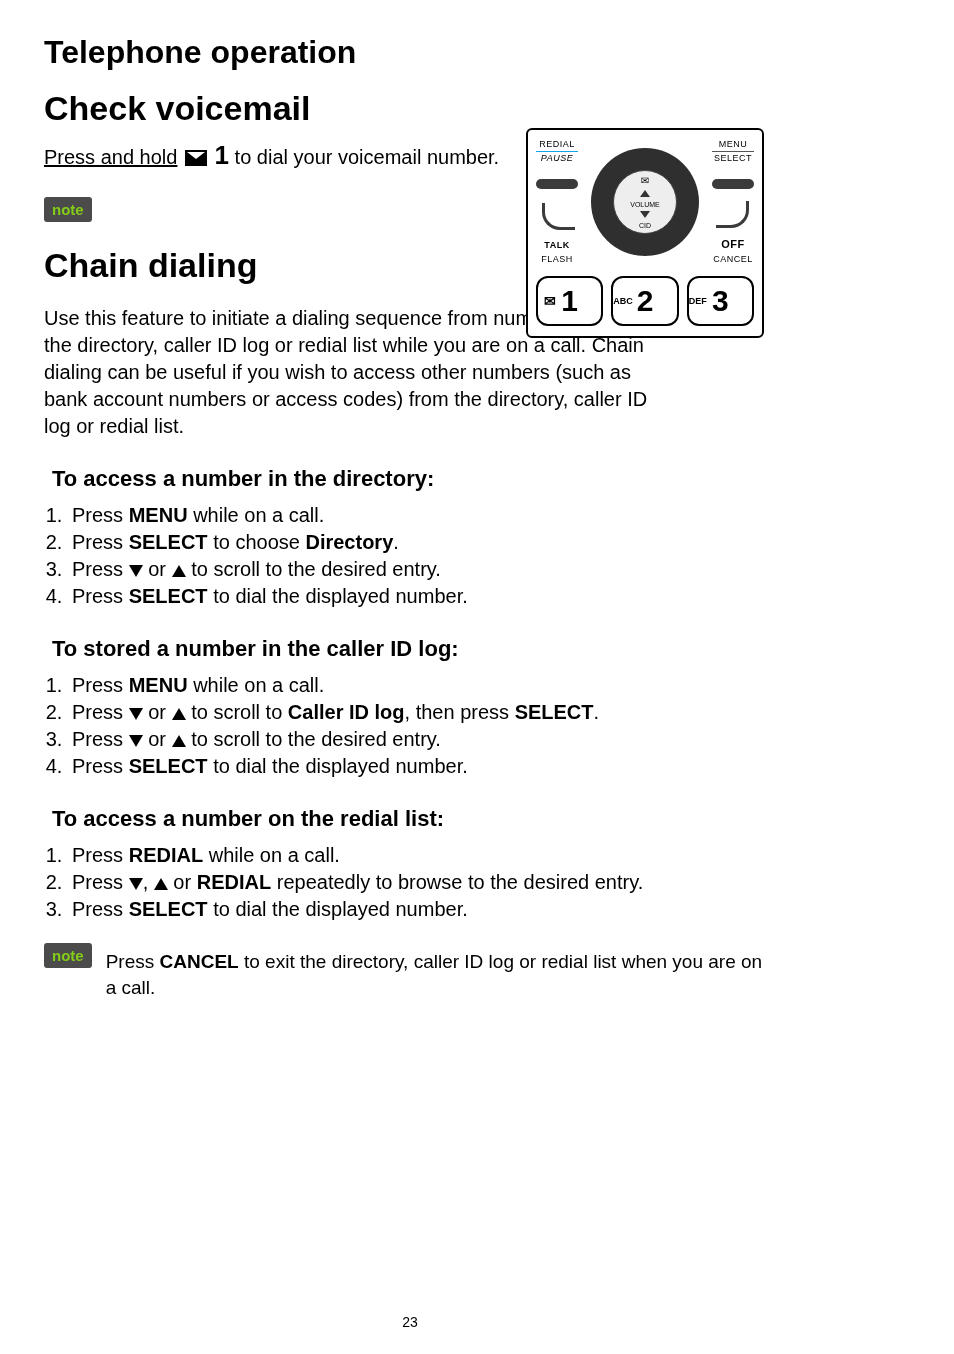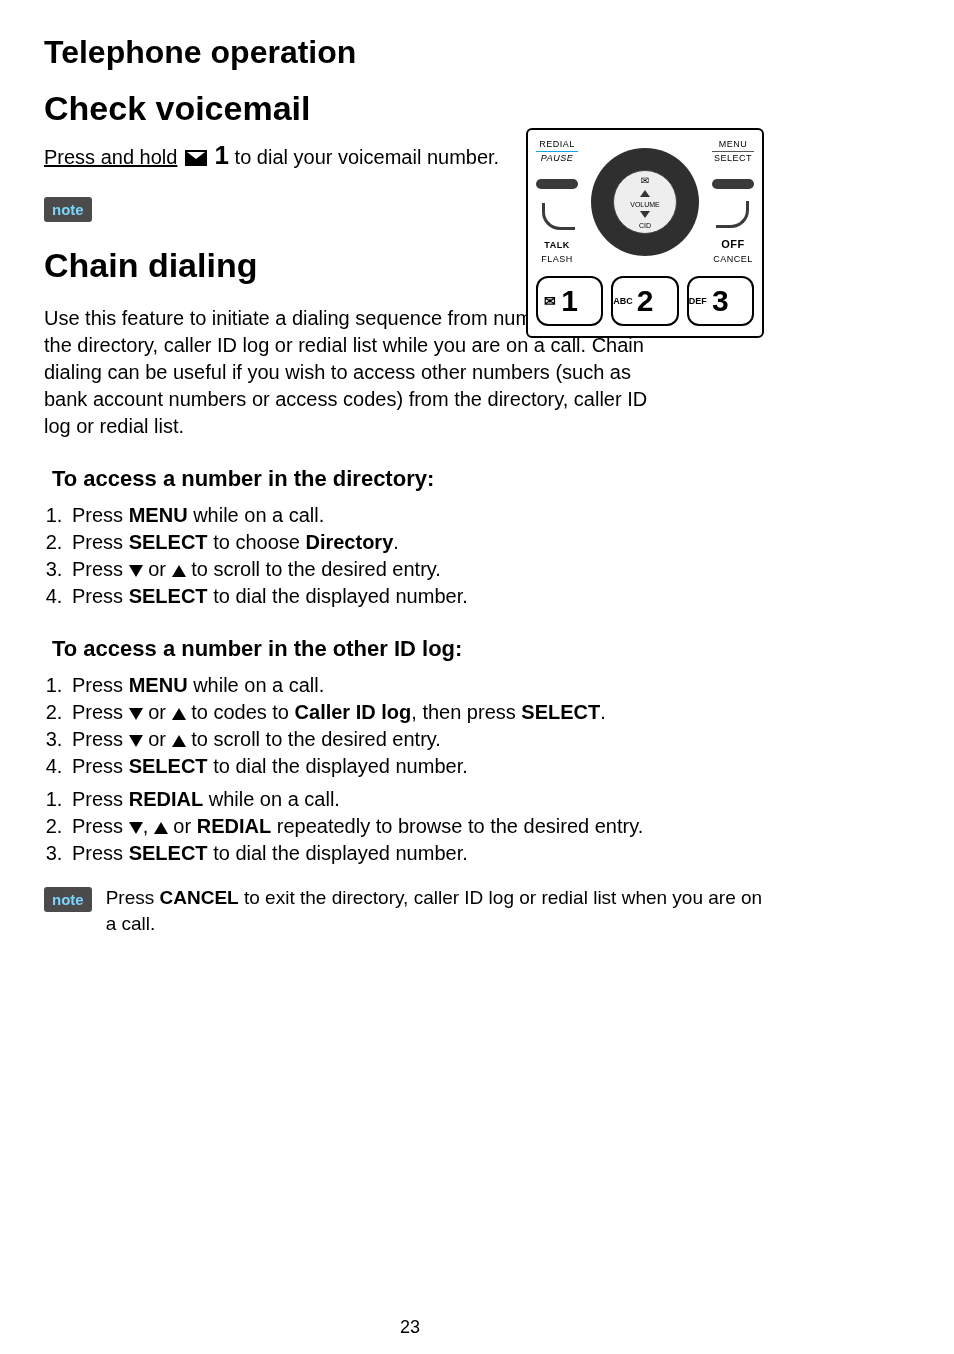--- a/index.html
+++ b/index.html
@@ -42,21 +42,21 @@
     margin: 0 0 22px 0;
   }
   .note-row {
     display: flex;
     align-items: flex-start;
     gap: 14px;
     margin: 0 0 24px 0;
   }
   .note-badge {
     background: #4b4b4b;
-    color: #7dd3fc;
+    color: #84cc16;
     font-size: 15px;
     font-weight: bold;
     padding: 4px 8px;
     border-radius: 3px;
     margin-top: 2px;
     flex: none;
   }
   .note-text {
     margin: 0;
     max-width: 520px;
@@ -100,24 +100,24 @@
     content: "";
     position: absolute;
     left: 2px; top: 2px;
     width: 0; height: 0;
     border-left: 9px solid transparent;
     border-right: 9px solid transparent;
     border-top: 7px solid #fff;
   }
   .page-num {
     position: absolute;
-    bottom: 16px;
+    bottom: 24px;
     left: 0; right: 0;
     text-align: center;
-    font-size: 18px;
+    font-size: 14px;
   }
 
   
   .phone {
     position: absolute;
     top: 128px;
     right: 56px;
     width: 218px;
     border: 2px solid #000;
     border-radius: 6px;
@@ -230,21 +230,21 @@
     top: 50%;
     transform: translateY(-50%);
   }
   .key .small-mail {
     font-size: 14px;
     position: absolute;
     left: 6px;
     top: 50%;
     transform: translateY(-50%);
   }
-  .note-text-wide { max-width: 820px; }
+  .note-text-wide { max-width: 820px; margin-top: 8px; }
 </style>
 </head>
 <body>
 
 <div class="page">
 
   <h1 class="page-title">Telephone operation</h1>
 
   <h2 class="section">Check voicemail</h2>
 
@@ -274,36 +274,37 @@
       <span>Press </span><b>SELECT</b><span> to choose </span><b>Directory</b><span>.</span>
     </li>
     <li>
       <span>Press </span><span class="tri tri-down"></span><span> or </span><span class="tri tri-up"></span><span> to scroll to the desired entry.</span>
     </li>
     <li>
       <span>Press </span><b>SELECT</b><span> to dial the displayed number.</span>
     </li>
   </ol>
 
-  <h3 class="subhead">To access a number in the other ID log:</h3>
+  <h3 class="subhead">To stored a number in the caller ID log:</h3>
   <ol class="steps">
     <li>
       <span>Press </span><b>MENU</b><span> while on a call.</span>
     </li>
     <li>
-      <span>Press </span><span class="tri tri-down"></span><span> or </span><span class="tri tri-up"></span><span> to codes to </span><b>Caller ID log</b><span>, then press </span><b>SELECT</b><span>.</span>
+      <span>Press </span><span class="tri tri-down"></span><span> or </span><span class="tri tri-up"></span><span> to scroll to </span><b>Caller ID log</b><span>, then press </span><b>SELECT</b><span>.</span>
     </li>
     <li>
       <span>Press </span><span class="tri tri-down"></span><span> or </span><span class="tri tri-up"></span><span> to scroll to the desired entry.</span>
     </li>
     <li>
       <span>Press </span><b>SELECT</b><span> to dial the displayed number.</span>
     </li>
   </ol>
 
+  <h3 class="subhead">To access a number on the redial list:</h3>
   <ol class="steps">
     <li>
       <span>Press </span><b>REDIAL</b><span> while on a call.</span>
     </li>
     <li>
       <span>Press </span><span class="tri tri-down"></span><span>, </span><span class="tri tri-up"></span><span> or </span><b>REDIAL</b><span> repeatedly to browse to the desired entry.</span>
     </li>
     <li>
       <span>Press </span><b>SELECT</b><span> to dial the displayed number.</span>
     </li>

